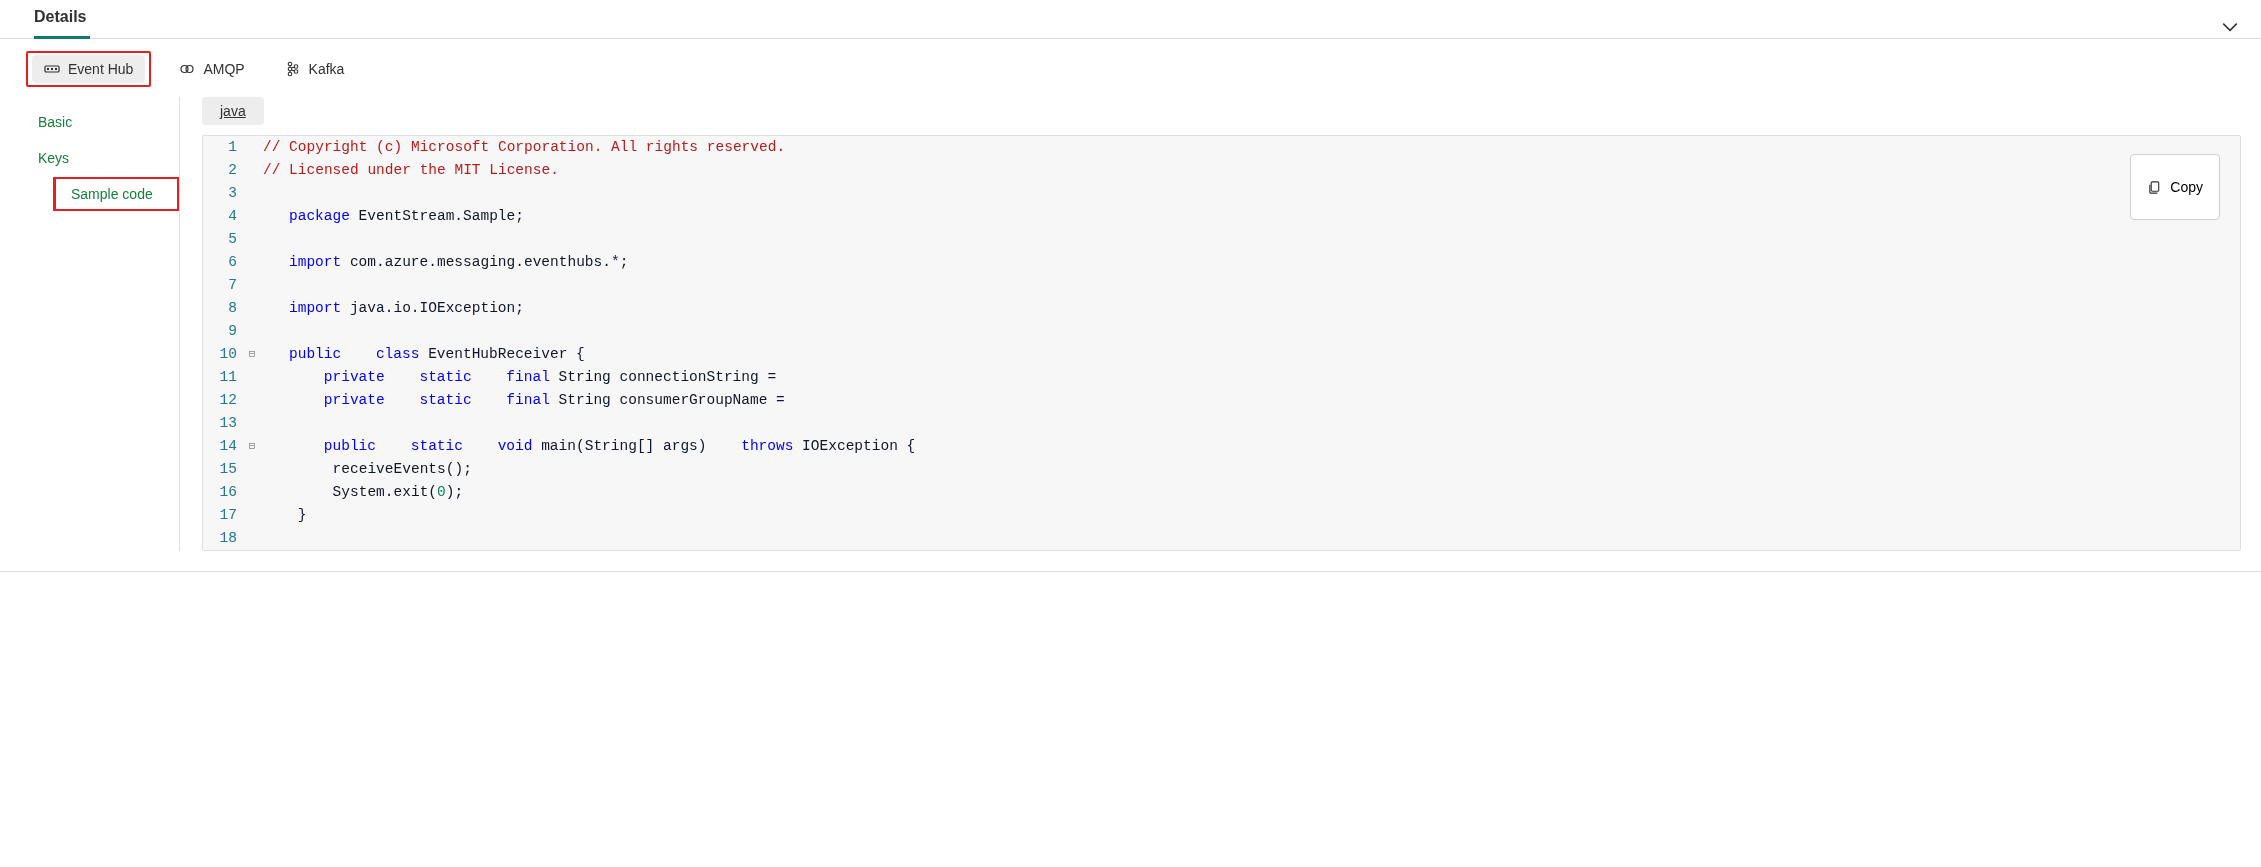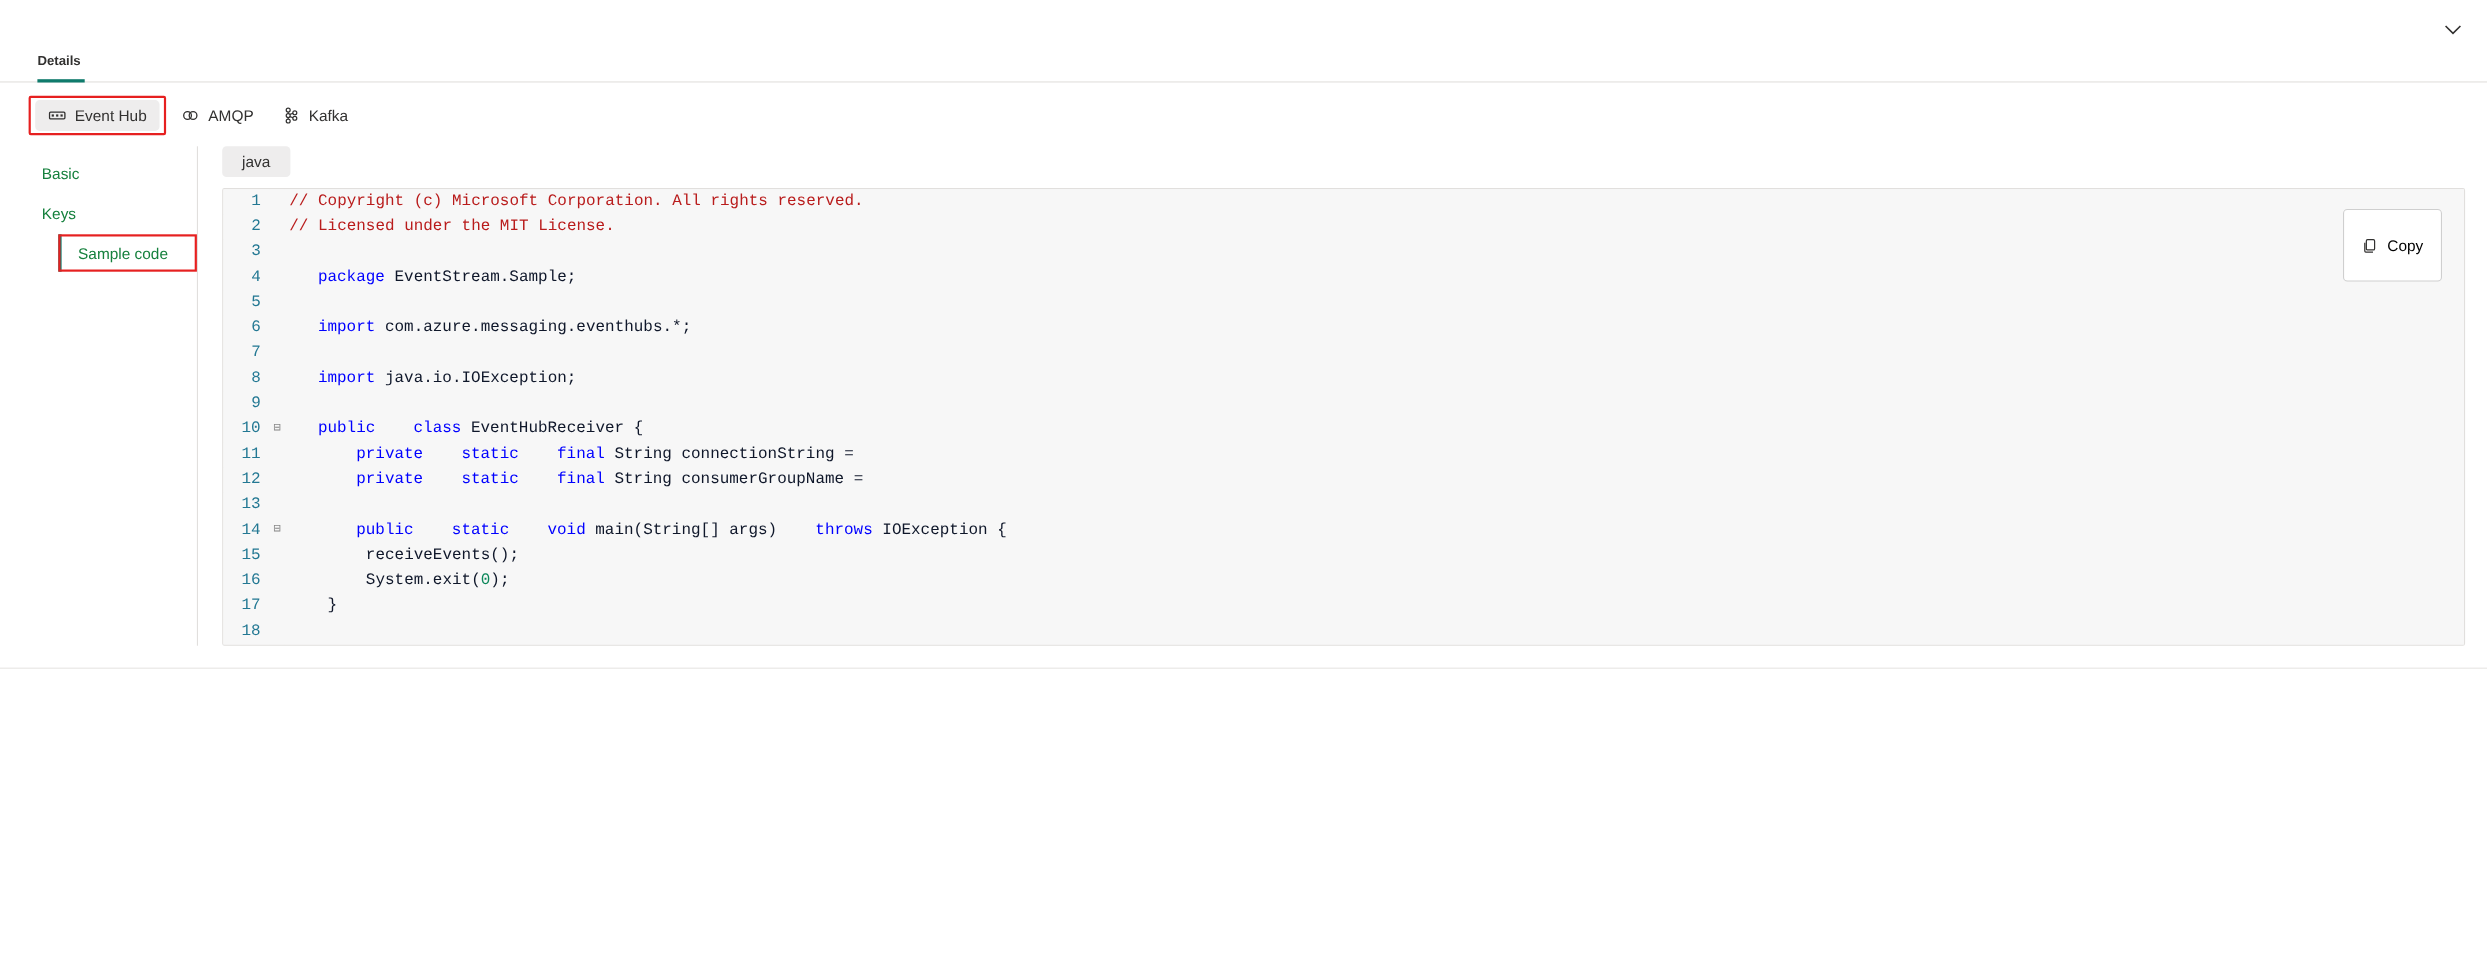--- a/index.html
+++ b/index.html
@@ -16,39 +16,38 @@
     }
 
     .panel-header {
       display: flex;
       align-items: center;
       padding: 8px 20px 0 34px;
       border-bottom: 1px solid #e1dfdd;
     }
 
     .panel-title {
-      font-size: 12px;
+      font-size: 16px;
       font-weight: 600;
       padding: 0 4px 10px 0;
       border-bottom: 3px solid #0f7b6c;
       margin-bottom: -1px;
-      margin-top: 40px;
     }
 
     .collapse-icon {
       position: absolute;
       right: 22px;
       top: 18px;
       cursor: pointer;
     }
 
     .toolbar-row {
       display: flex;
       align-items: center;
-      gap: 2px;
+      gap: 16px;
       padding: 12px 20px 10px 26px;
     }
 
     .proto-btn {
       display: inline-flex;
       align-items: center;
       gap: 8px;
       padding: 6px 12px;
       border-radius: 4px;
       background: transparent;
@@ -106,20 +105,21 @@
     }
 
     .lang-tab {
       display: inline-block;
       background: #eeeded;
       border-radius: 4px;
       padding: 6px 18px;
       font-size: 14px;
       margin-bottom: 10px;
       cursor: pointer;
+      text-decoration: underline;
     }
 
     .code-wrap {
       position: relative;
       border: 1px solid #e1dfdd;
       border-radius: 2px;
       background: #f7f7f7;
     }
 
     .copy-btn {

